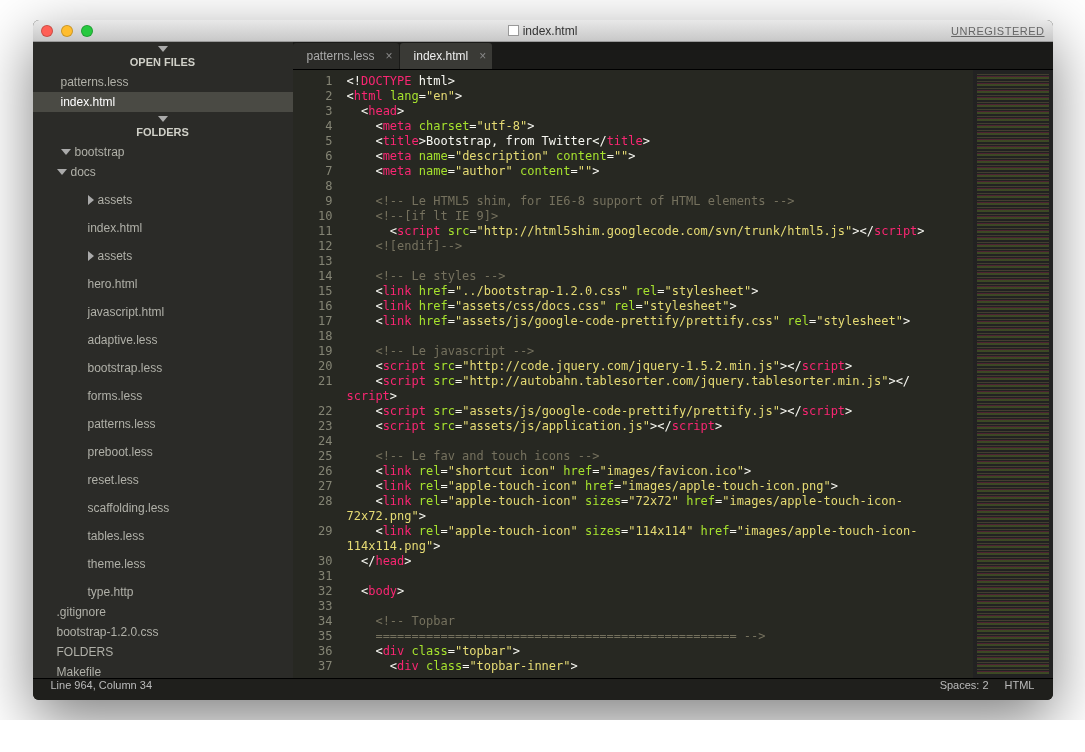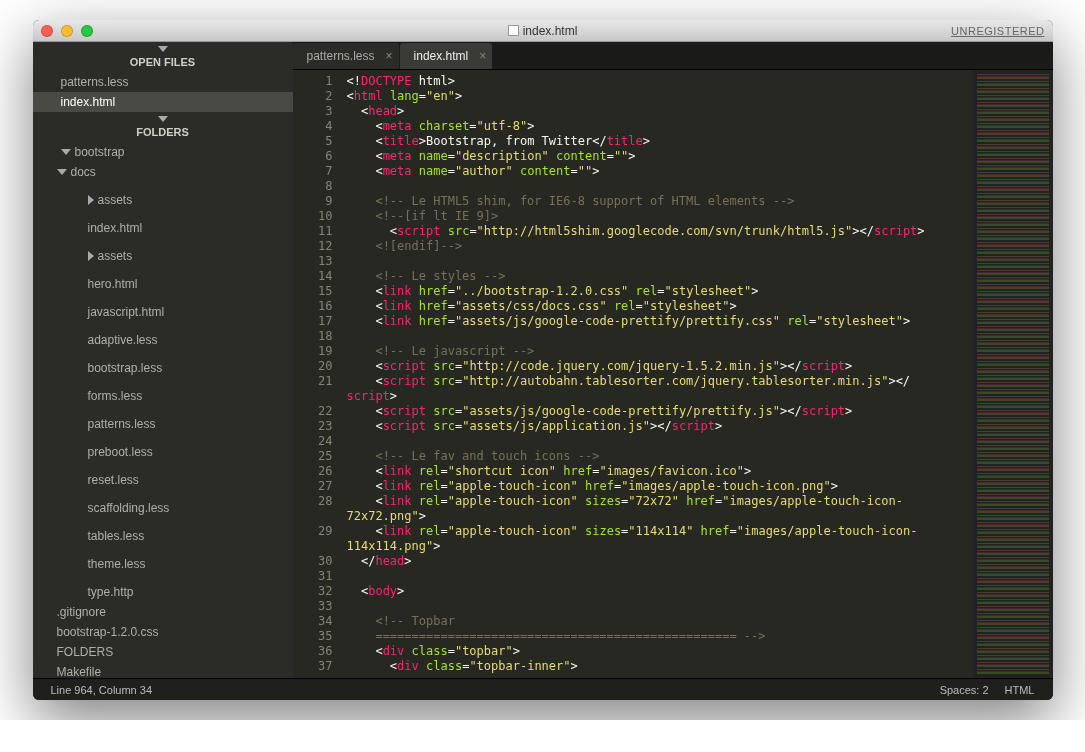--- a/index.html
+++ b/index.html
@@ -100,21 +100,21 @@
   opacity: 0.8;
 }
 .p-tag { color: #f92672; }
 .p-attr { color: #a6e22e; }
 .p-str { color: #e6db74; }
 .p-com { color: #75715e; }
 .p-ang { color: #f8f8f2; }
 .p-txt { color: #f8f8f2; }
 .statusbar {
   height: 22px; background: #1f1f1c; color: #bbb; font-size: 11px;
-  display: flex; align-items: center; padding: 0 10px;
+  display: flex; padding: 0 10px;
   border-top: 1px solid #000;
 }
 .statusbar .spacer { flex: 1; }
 .statusbar span {
   padding: 0 8px;
 }
 </style>
 </head>
 <body>
 

